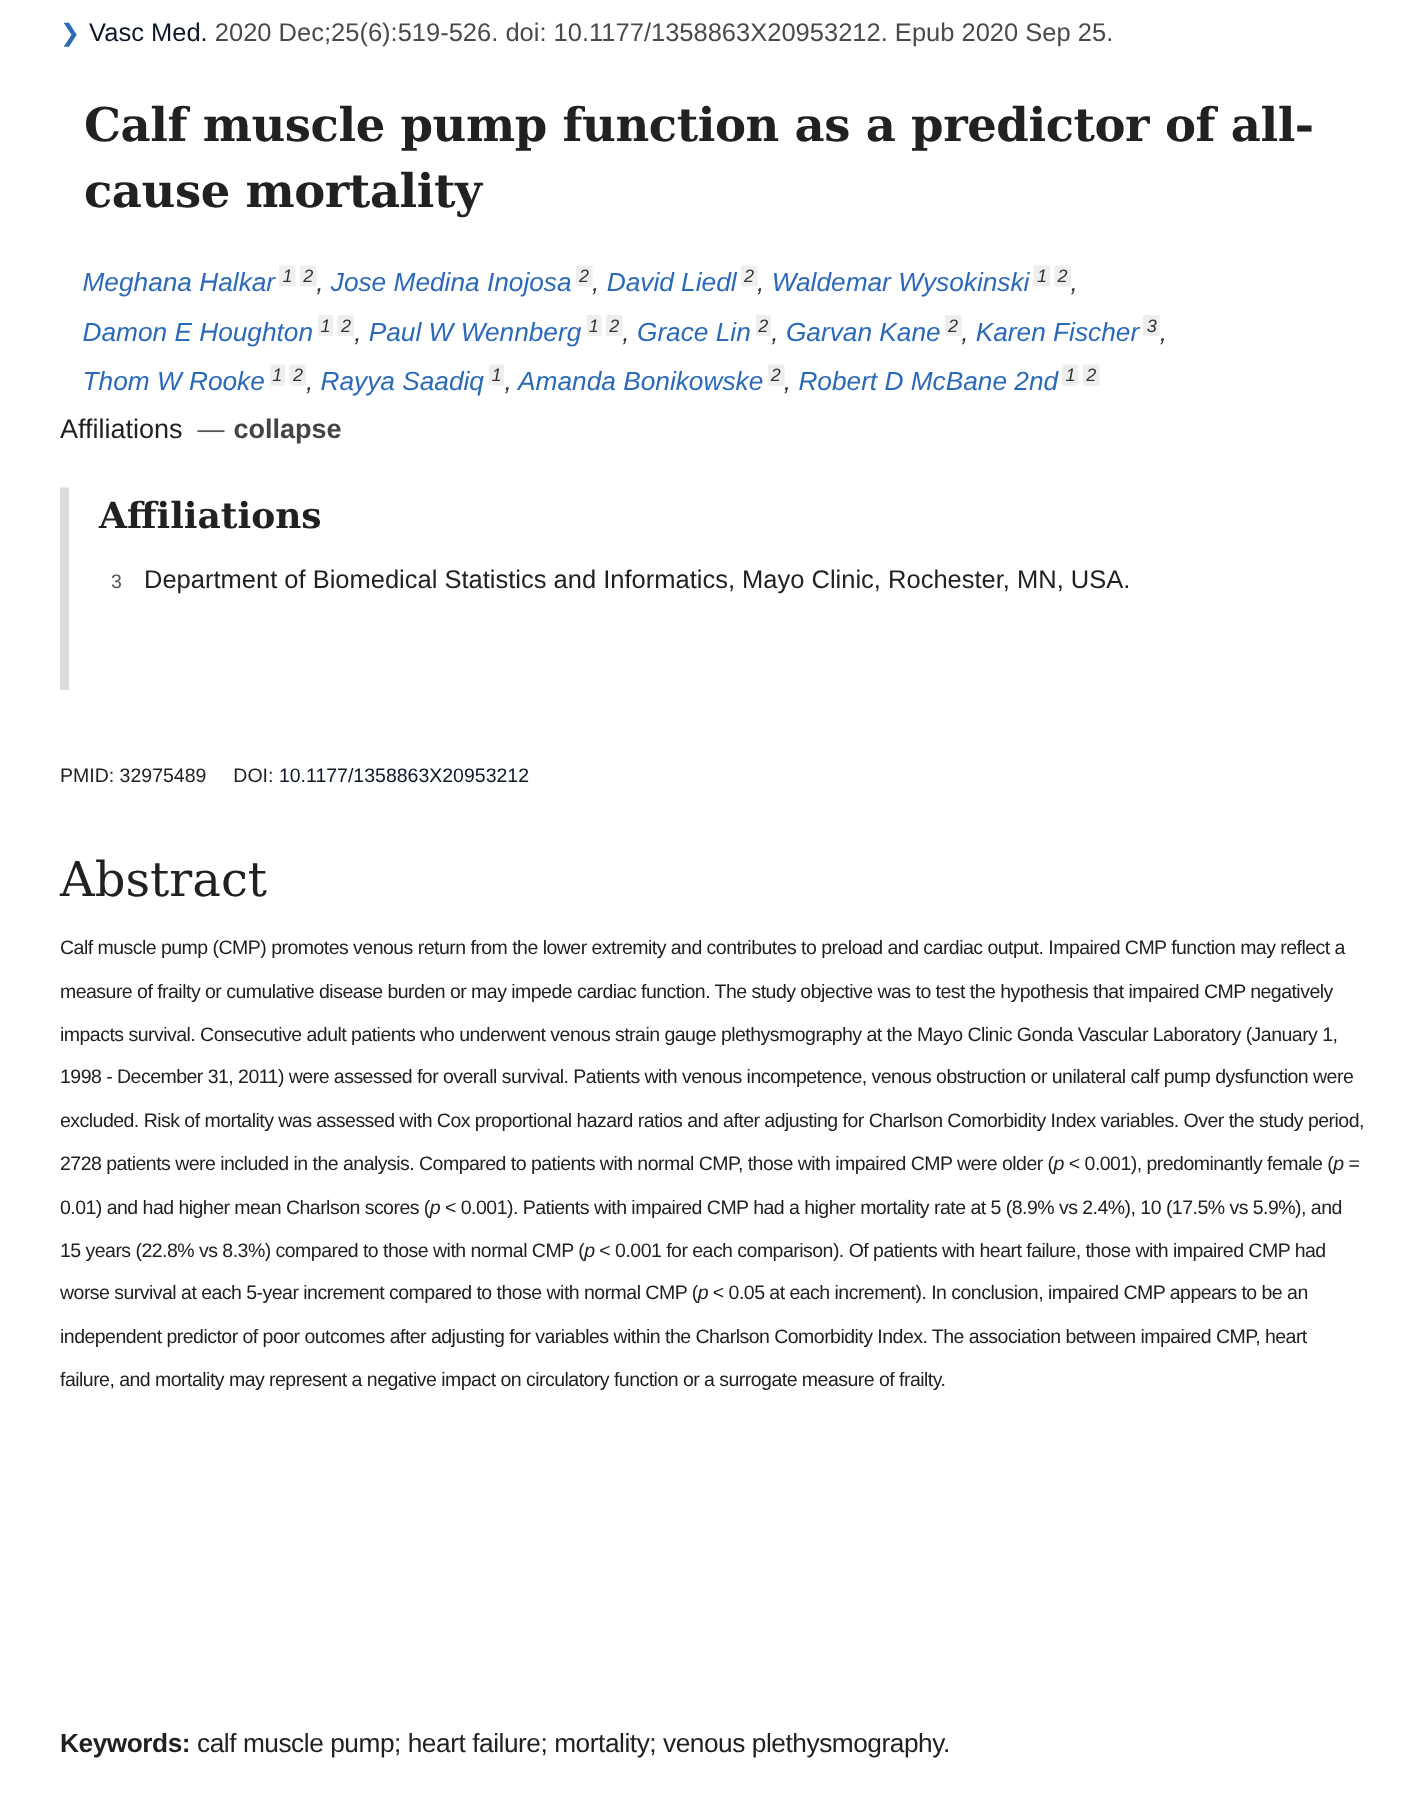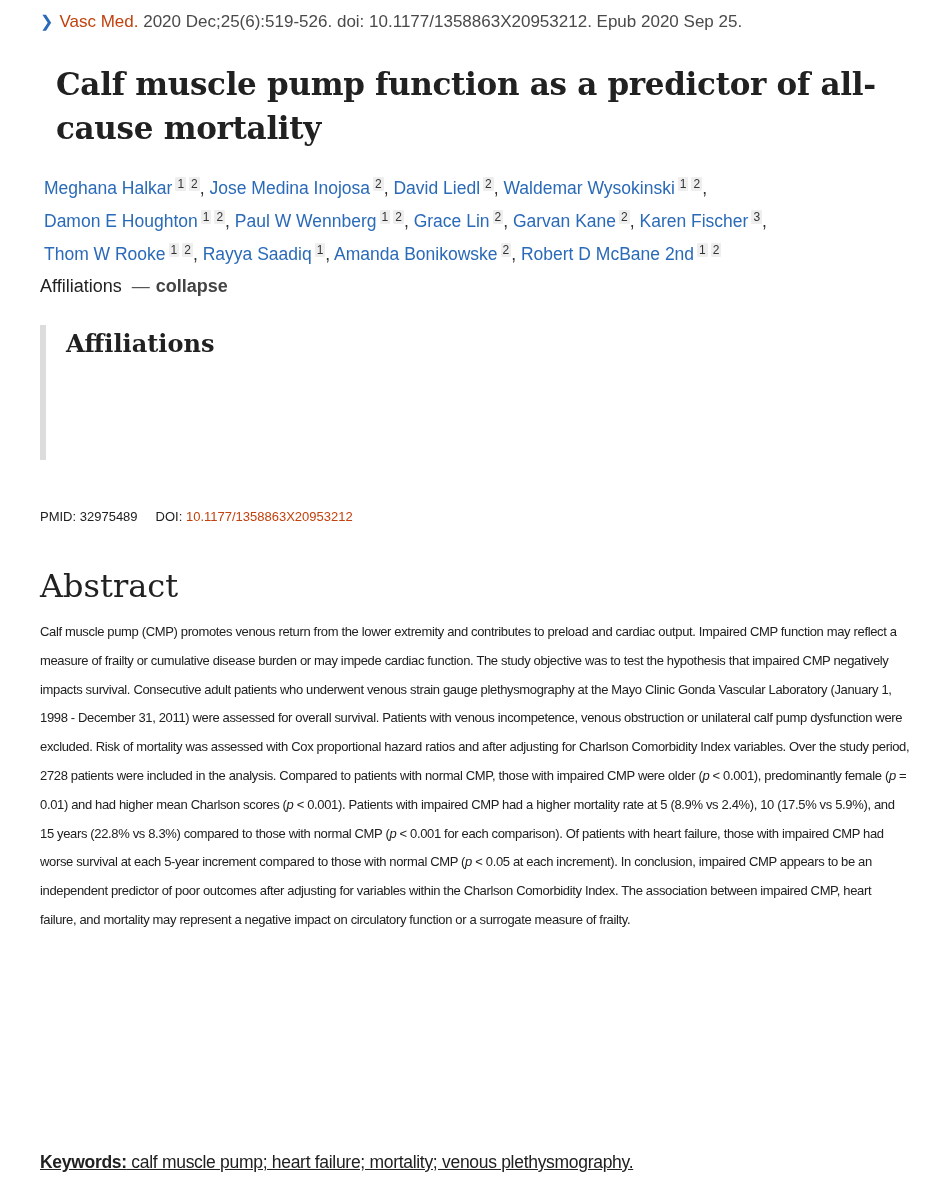--- a/index.html
+++ b/index.html
@@ -2,38 +2,38 @@
 <html><head>
   <meta charset="utf-8">
   <style>
     html, body { margin: 0; padding: 0; background: #ffffff; }
     body {
       width: 934px; height: 1200px; overflow: hidden;
       font-family: "Liberation Sans", sans-serif;
       color: #212121;
     }
     .page { position: relative; padding: 0 40px 0 40px; }
-    a, .link { color: #c2410c; text-decoration: none; }
+    a, .link { color: #0f172a; text-decoration: none; }
 
     .citation {
       position: absolute; top: 12px; left: 40px;
       font-size: 17px; color: #4a4a4a; white-space: nowrap;
     }
     .citation .chev { color: #2a6ab8; margin-right: 6px; font-size: 16px; }
 
     .title {
       position: absolute; top: 62px; left: 56px; width: 860px;
       font-family: "DejaVu Serif", serif; font-weight: bold;
       font-size: 31px; line-height: 44px; margin: 0; color: #212121;
       letter-spacing: -0.3px;
     }
 
     .authors {
-      position: absolute; top: 170px; left: 44px; width: 870px;
-      font-size: 17.5px; line-height: 29px;
+      position: absolute; top: 170px; left: 55px; width: 870px;
+      font-size: 17.5px; line-height: 29px; font-style: italic;
     }
     .authors .author { color: #2a6ab8; }
     .authors sup {
       font-size: 12px; vertical-align: 6px; color: #333;
     }
     .authors sup span {
       background: #eeeeee; padding: 0 2px; margin-left: 3px; border-radius: 1px;
     }
     .authors .sep { color: #333; }
 
@@ -66,21 +66,21 @@
       font-size: 32px; color: #212121;
     }
 
     .abstract {
       position: absolute; top: 618px; left: 40px; width: 870px;
       font-size: 13px; line-height: 28.8px; margin: 0; letter-spacing: -0.35px;
     }
     .abstract em { font-style: italic; }
 
     .keywords {
-      position: absolute; top: 1152px; left: 40px; font-size: 17.5px; letter-spacing: -0.3px; text-decoration: underline;
+      position: absolute; top: 1152px; left: 40px; font-size: 17.5px; letter-spacing: -0.3px;
     }
     .keywords b { font-weight: bold; }
   </style>
 </head>
 <body>
 
 <div class="page">
 
   <div class="citation">
     <span class="chev">❯</span><a class="link" href="#">Vasc Med.</a><span> 2020 Dec;25(6):519-526. doi: 10.1177/1358863X20953212. Epub 2020 Sep 25.</span>
@@ -90,20 +90,21 @@
 
   <div class="authors" id="authors"><span><a class="author" href="#">Meghana Halkar</a><sup><span>1</span><span>2</span></sup></span><span class="sep">, </span><span><a class="author" href="#">Jose Medina Inojosa</a><sup><span>2</span></sup></span><span class="sep">, </span><span><a class="author" href="#">David Liedl</a><sup><span>2</span></sup></span><span class="sep">, </span><span><a class="author" href="#">Waldemar Wysokinski</a><sup><span>1</span><span>2</span></sup></span><span class="sep">, </span><br><span><a class="author" href="#">Damon E Houghton</a><sup><span>1</span><span>2</span></sup></span><span class="sep">, </span><span><a class="author" href="#">Paul W Wennberg</a><sup><span>1</span><span>2</span></sup></span><span class="sep">, </span><span><a class="author" href="#">Grace Lin</a><sup><span>2</span></sup></span><span class="sep">, </span><span><a class="author" href="#">Garvan Kane</a><sup><span>2</span></sup></span><span class="sep">, </span><span><a class="author" href="#">Karen Fischer</a><sup><span>3</span></sup></span><span class="sep">, </span><br><span><a class="author" href="#">Thom W Rooke</a><sup><span>1</span><span>2</span></sup></span><span class="sep">, </span><span><a class="author" href="#">Rayya Saadiq</a><sup><span>1</span></sup></span><span class="sep">, </span><span><a class="author" href="#">Amanda Bonikowske</a><sup><span>2</span></sup></span><span class="sep">, </span><span><a class="author" href="#">Robert D McBane 2nd</a><sup><span>1</span><span>2</span></sup></span></div>
 
   <div class="aff-toggle">
     <span>Affiliations</span><span class="dash">—</span><span class="collapse">collapse</span>
   </div>
 
   <div class="aff-block">
     <h3 class="aff-heading">Affiliations</h3>
     <ul class="aff-list">
+      <li><span class="num">3</span><span>Department of Biomedical Statistics and Informatics, Mayo Clinic, Rochester, MN, USA.</span></li>
     </ul>
   </div>
 
   <div class="ids">
     <span>PMID: </span><span>32975489</span><span class="gap"></span><span>DOI: </span><a class="link" href="#">10.1177/1358863X20953212</a>
   </div>
 
   <h2 class="abstract-heading">Abstract</h2>
 
   <p class="abstract" id="abstract">Calf muscle pump (CMP) promotes venous return from the lower extremity and contributes to preload and cardiac output. Impaired CMP function may reflect a measure of frailty or cumulative disease burden or may impede cardiac function. The study objective was to test the hypothesis that impaired CMP negatively impacts survival. Consecutive adult patients who underwent venous strain gauge plethysmography at the Mayo Clinic Gonda Vascular Laboratory (January 1, 1998 - December 31, 2011) were assessed for overall survival. Patients with venous incompetence, venous obstruction or unilateral calf pump dysfunction were excluded. Risk of mortality was assessed with Cox proportional hazard ratios and after adjusting for Charlson Comorbidity Index variables. Over the study period, 2728 patients were included in the analysis. Compared to patients with normal CMP, those with impaired CMP were older (<em>p</em> &lt; 0.001), predominantly female (<em>p</em> = 0.01) and had higher mean Charlson scores (<em>p</em> &lt; 0.001). Patients with impaired CMP had a higher mortality rate at 5 (8.9% vs 2.4%), 10 (17.5% vs 5.9%), and 15 years (22.8% vs 8.3%) compared to those with normal CMP (<em>p</em> &lt; 0.001 for each comparison). Of patients with heart failure, those with impaired CMP had worse survival at each 5-year increment compared to those with normal CMP (<em>p</em> &lt; 0.05 at each increment). In conclusion, impaired CMP appears to be an independent predictor of poor outcomes after adjusting for variables within the Charlson Comorbidity Index. The association between impaired CMP, heart failure, and mortality may represent a negative impact on circulatory function or a surrogate measure of frailty.</p>

